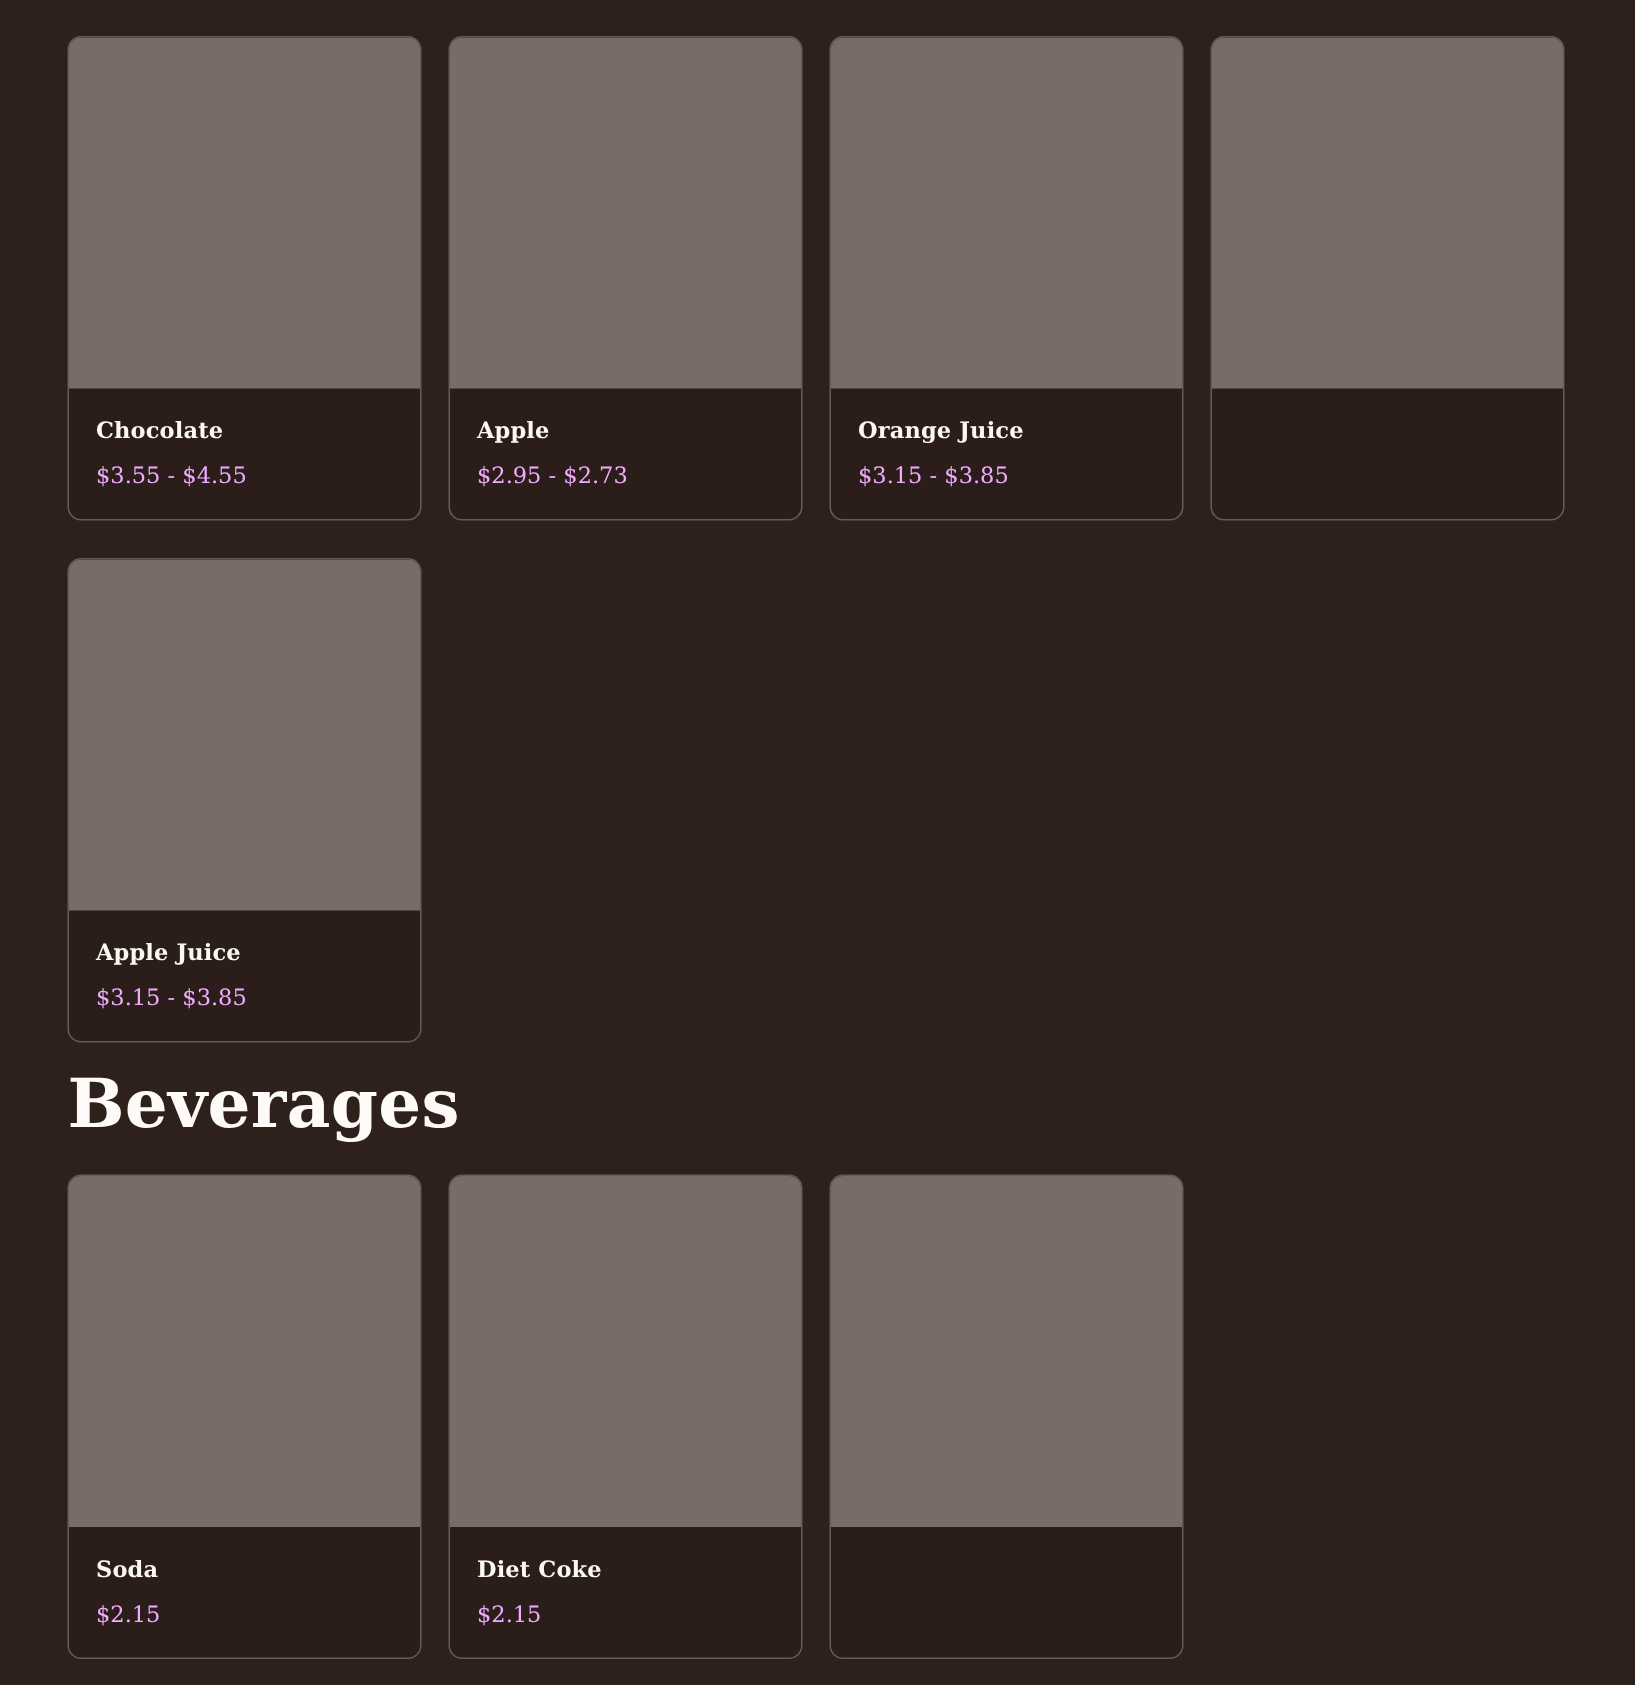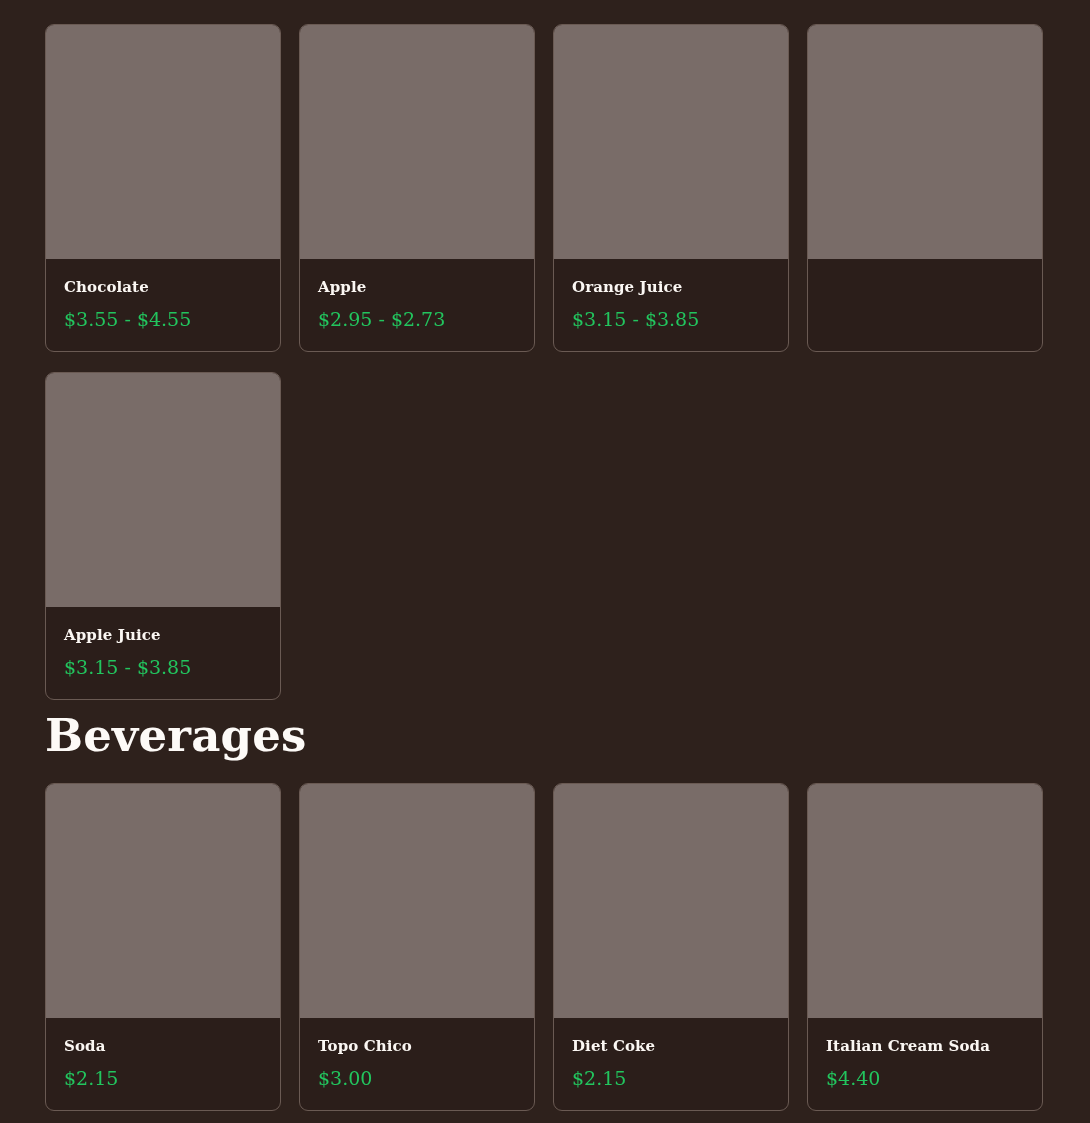--- a/index.html
+++ b/index.html
@@ -57,23 +57,23 @@
   .card-title {
     font-size: 15px;
     font-weight: bold;
     color: #fbf7f3;
     letter-spacing: 0.1px;
     line-height: 1.2;
   }
 
   .card-price {
     margin-top: 12px;
-    font-size: 19px;
+    font-size: 15px;
     font-weight: normal;
-    color: #22c55e;
+    color: #f0abfc;
     line-height: 1.2;
   }
 
   
   .section-heading {
     font-size: 45px;
     font-weight: bold;
     color: #fdfaf7;
     line-height: 1;
     letter-spacing: 0.2px;
@@ -144,39 +144,28 @@
   <div class="card-grid block-third">
 
     <div class="card">
       <div class="card-image"></div>
       <div class="card-body">
         <div class="card-title">Soda</div>
         <div class="card-price">$2.15</div>
       </div>
     </div>
 
-    <div class="card">
-      <div class="card-image"></div>
-      <div class="card-body">
-        <div class="card-title">Topo Chico</div>
-        <div class="card-price">$3.00</div>
-      </div>
-    </div>
 
     <div class="card">
       <div class="card-image"></div>
       <div class="card-body">
         <div class="card-title">Diet Coke</div>
         <div class="card-price">$2.15</div>
       </div>
     </div>
 
     <div class="card">
       <div class="card-image"></div>
-      <div class="card-body">
-        <div class="card-title">Italian Cream Soda</div>
-        <div class="card-price">$4.40</div>
-      </div>
     </div>
 
   </div>
 
 </div>
 
 </body></html>

